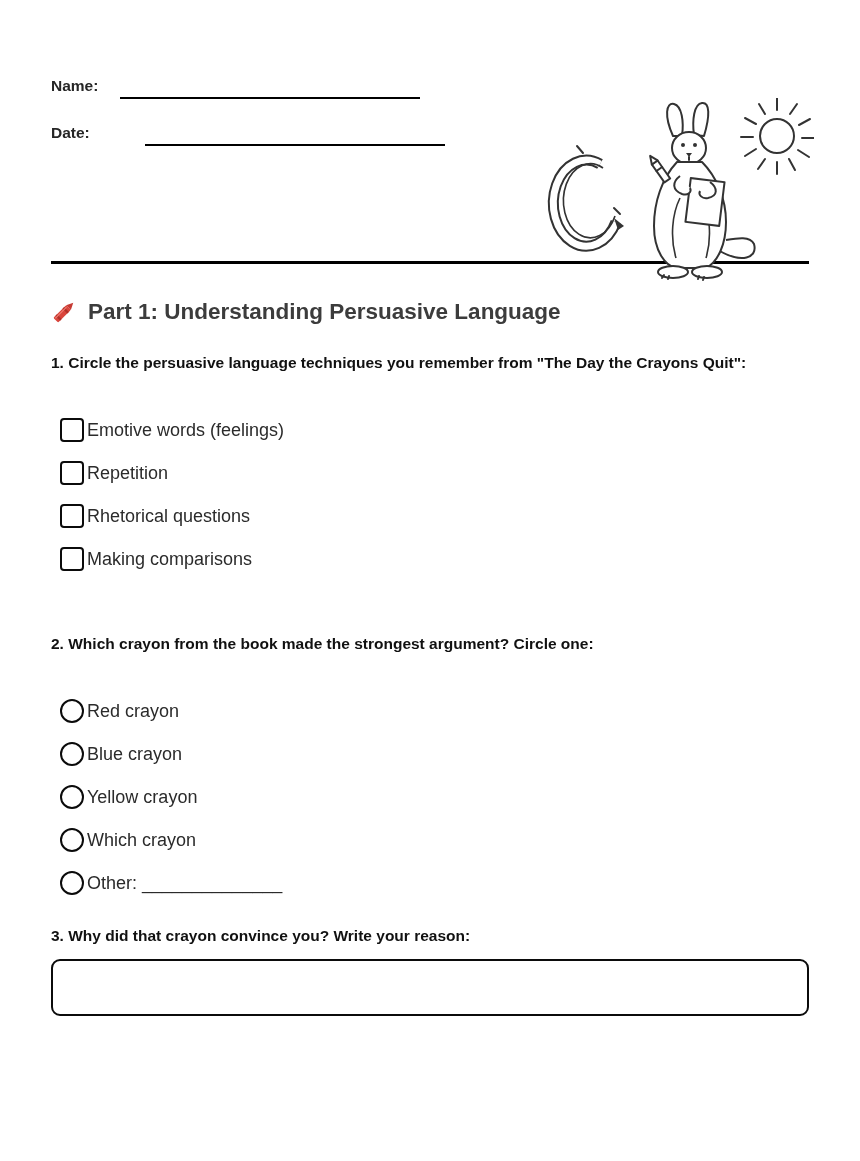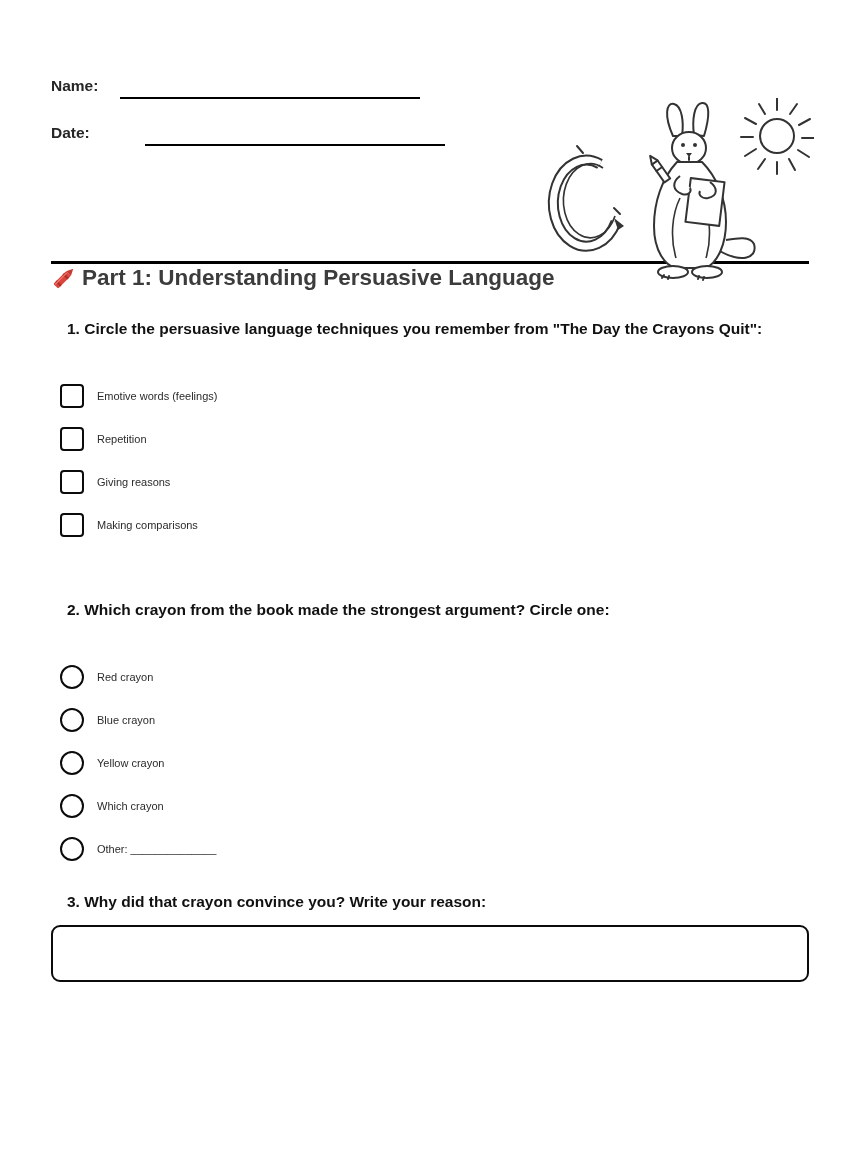--- a/index.html
+++ b/index.html
@@ -20,40 +20,40 @@
   .field-row.date { margin-top: 23px; gap: 25px; }
   .field-label { font-size: 15.5px; font-weight: 700; color: #262626; width: 69px; padding-bottom: 2px; }
   .write-line { display: inline-block; width: 300px; height: 22px; border-bottom: 2px solid #000; }
 
   .header-art { position: absolute; top: 98px; right: 46px; width: 272px; height: 198px; }
   .header-art svg { width: 100%; height: 100%; }
 
   .divider { border: none; border-top: 3px solid #000; margin-top: 113px; }
 
   
-  .section-heading { display: flex; align-items: center; gap: 4px; }
+  .section-heading { display: flex; align-items: center; gap: 10px; margin-top: 34px; }
   .crayon-emoji { width: 27px; height: 27px; display: inline-block; flex: 0 0 auto; }
   .section-heading-text { font-size: 22.5px; font-weight: 700; color: #3c3c3c; }
 
-  .q-label { font-size: 15.5px; font-weight: 700; color: #111; margin-left: 16px; }
+  .q-label { font-size: 15.5px; font-weight: 700; color: #111; }
   .q1-label { margin-top: 29px; }
   .q2-label { margin-top: 32px; }
   .q3-label { margin-top: 32px; }
 
   .option-list { margin-top: 46px; padding-left: 9px; }
   .option-row { display: flex; align-items: center; height: 24px; margin-bottom: 19px; }
   .checkbox {
     width: 24px; height: 24px; border: 2.5px solid #0b0b0b; border-radius: 4px;
     background: #fff; flex: 0 0 auto; cursor: pointer;
   }
   .radio {
     width: 24px; height: 24px; border: 2.5px solid #0b0b0b; border-radius: 50%;
     background: #fff; flex: 0 0 auto; cursor: pointer;
   }
-  .option-label { font-size: 11px; color: #2b2b2b; margin-left: 13px; }
+  .option-label { font-size: 18px; color: #2b2b2b; margin-left: 3px; }
 
   .gap-after-list { height: 13px; }
 
   .answer-box {
     margin-top: 14px; width: 758px; height: 57px;
     border: 2.5px solid #0b0b0b; border-radius: 9px; background: #fff; cursor: text;
   }
 
   .art-line { fill: none; stroke: #333; stroke-width: 2; stroke-linecap: round; stroke-linejoin: round; }
   .art-fill { fill: #fff; stroke: #333; stroke-width: 2; stroke-linejoin: round; }
@@ -164,21 +164,21 @@
     <div class="option-row">
       <span class="checkbox"></span>
       <span class="option-label">Emotive words (feelings)</span>
     </div>
     <div class="option-row">
       <span class="checkbox"></span>
       <span class="option-label">Repetition</span>
     </div>
     <div class="option-row">
       <span class="checkbox"></span>
-      <span class="option-label">Giving reasons</span>
+      <span class="option-label">Rhetorical questions</span>
     </div>
     <div class="option-row">
       <span class="checkbox"></span>
       <span class="option-label">Making comparisons</span>
     </div>
   </div>
 
   <div class="gap-after-list"></div>
 
   <p class="q-label q2-label">2. Which crayon from the book made the strongest argument? Circle one:</p>

